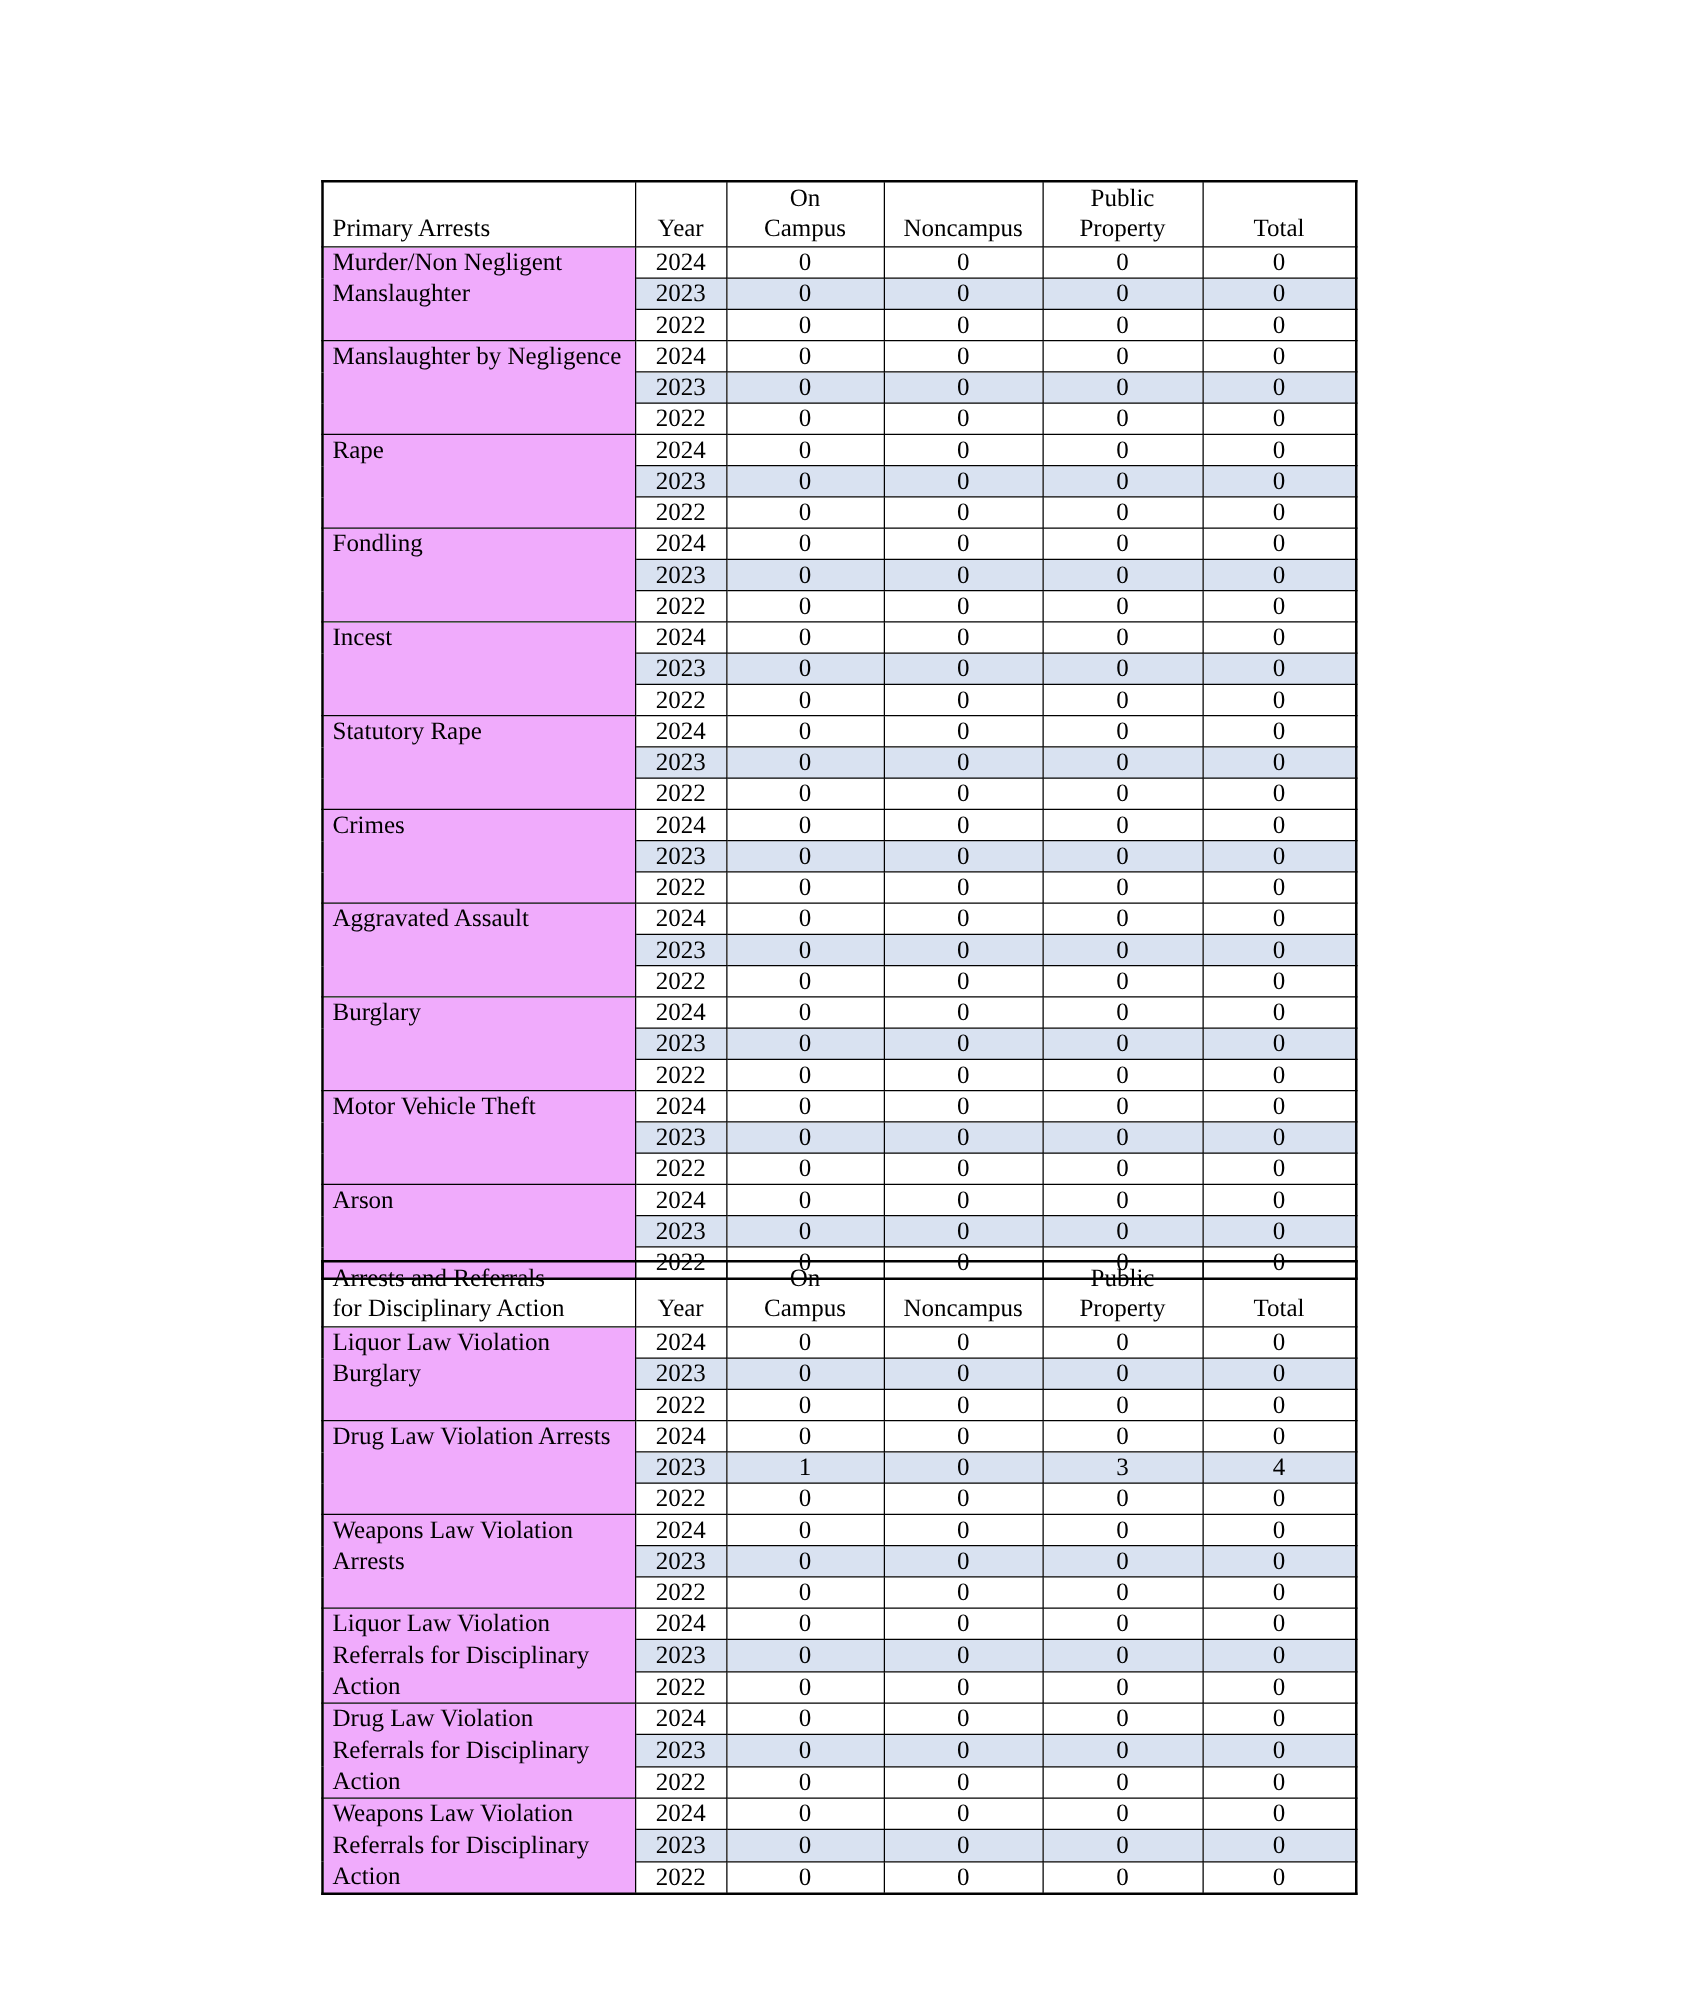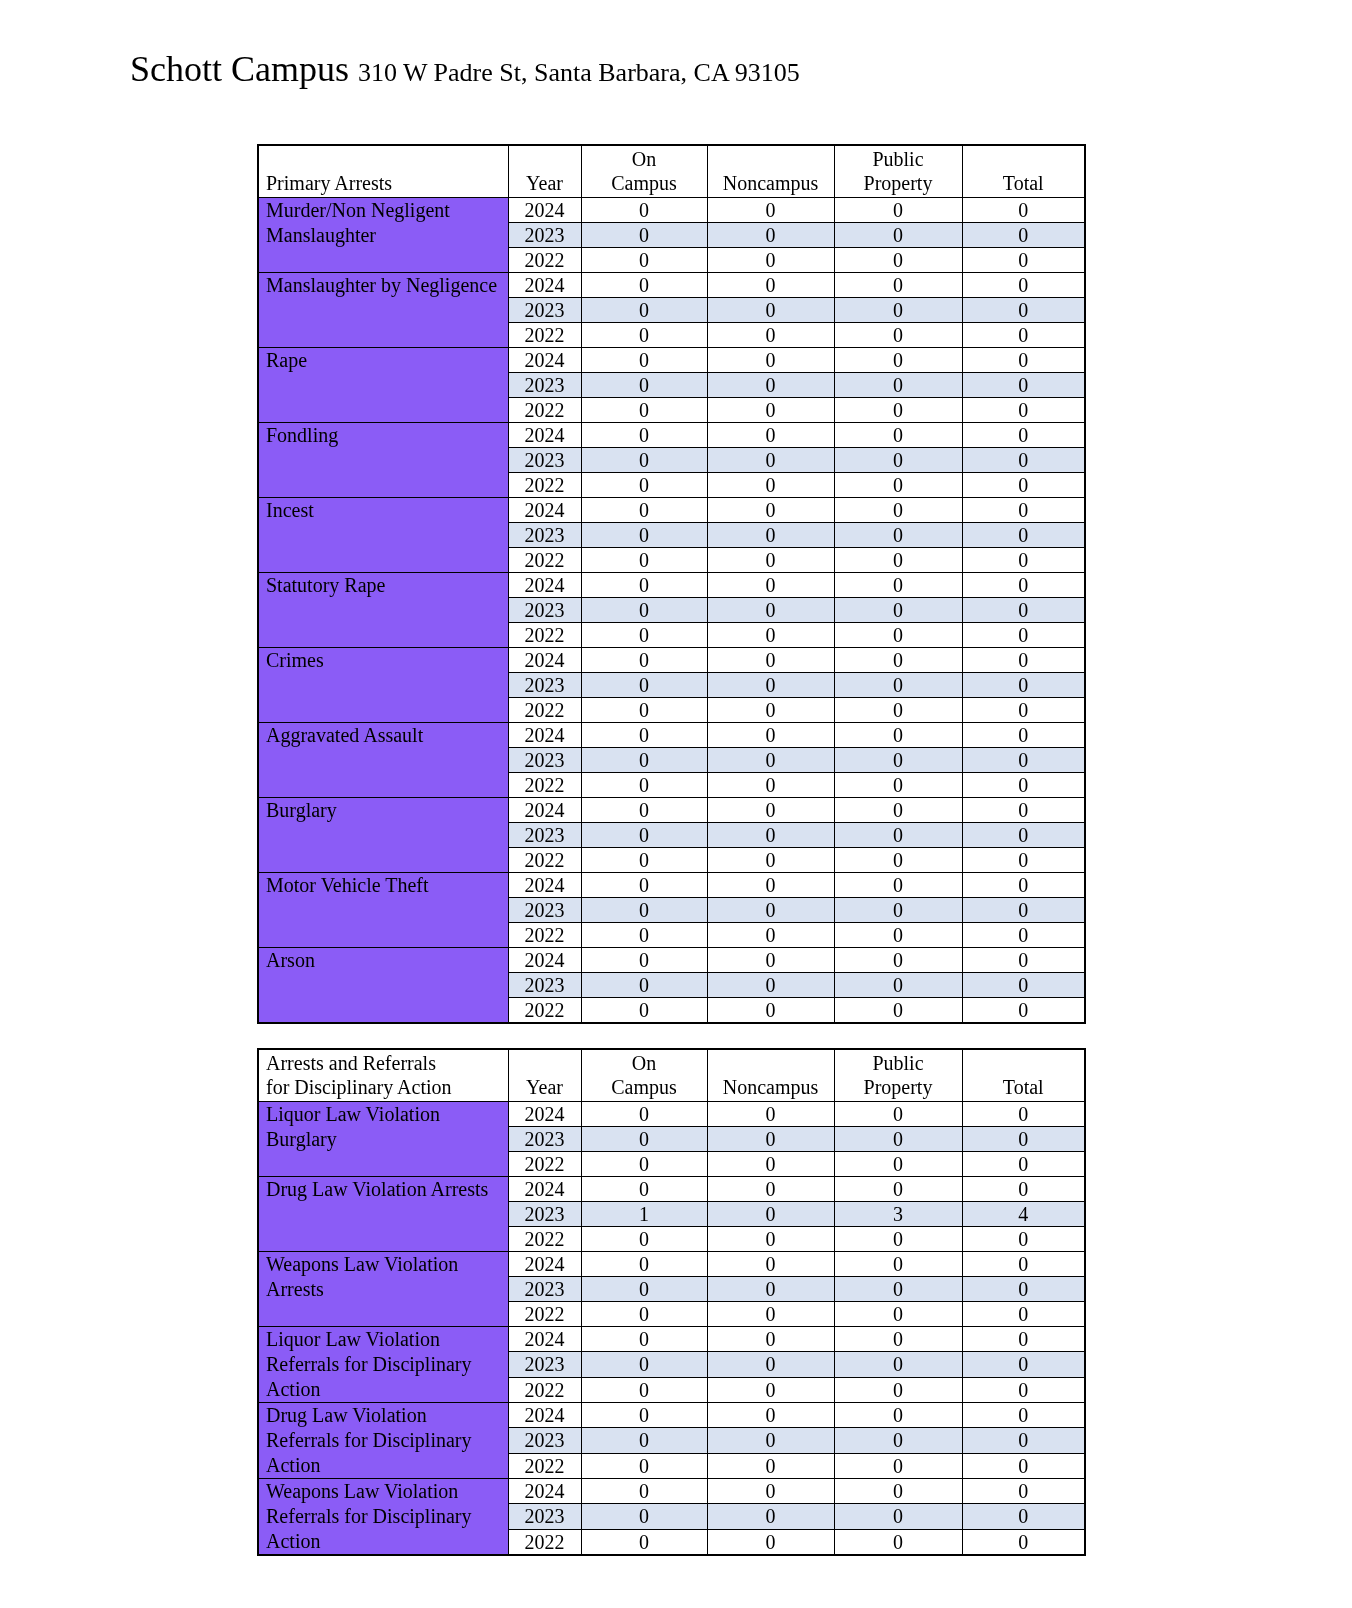--- a/index.html
+++ b/index.html
@@ -28,21 +28,21 @@
   }
   table.doc-table {
     position: absolute;
     left: 257px;
     border-collapse: collapse;
     table-layout: fixed;
     width: 827px;
     border: 2px solid #000;
   }
   #table-0 { top: 144px; }
-  #table-1 { top: 1048px; }
+  #table-1 { top: 1008px; }
   .doc-table th, .doc-table td {
     border: 1px solid #000;
     font-size: 20px;
     overflow: hidden;
   }
   .doc-table th {
     font-weight: normal;
     vertical-align: bottom;
     text-align: center;
     white-space: pre-line;
@@ -52,21 +52,21 @@
   }
   .doc-table th.first {
     text-align: left;
     padding-left: 7px;
   }
   .doc-table td.cat {
     vertical-align: top;
     text-align: left;
     padding: 0 4px 0 7px;
     line-height: 25px;
-    background: #8b5cf6;
+    background: #f0abfc;
   }
   .doc-table td.yr, .doc-table td.val {
     text-align: center;
     height: 24px;
     padding: 0;
     line-height: 24px;
   }
   tr.hl td.yr, tr.hl td.val {
     background: var(--hl, #d9e2f1);
   }
@@ -75,25 +75,20 @@
   col.c-on  { width: 126px; }
   col.c-non { width: 127px; }
   col.c-pub { width: 128px; }
   col.c-tot { width: 123px; }
 </style>
 </head>
 <body>
 
 <div class="page">
 
-  <div class="page-title">
-    <span>Schott Campus</span>
-    <span> </span>
-    <span class="addr">310 W Padre St, Santa Barbara, CA 93105</span>
-  </div>
 
   <table class="doc-table" id="table-0">
     <colgroup>
       <col class="c-cat">
         <col class="c-yr">
         <col class="c-on">
         <col class="c-non">
         <col class="c-pub">
         <col class="c-tot">
     </colgroup>

